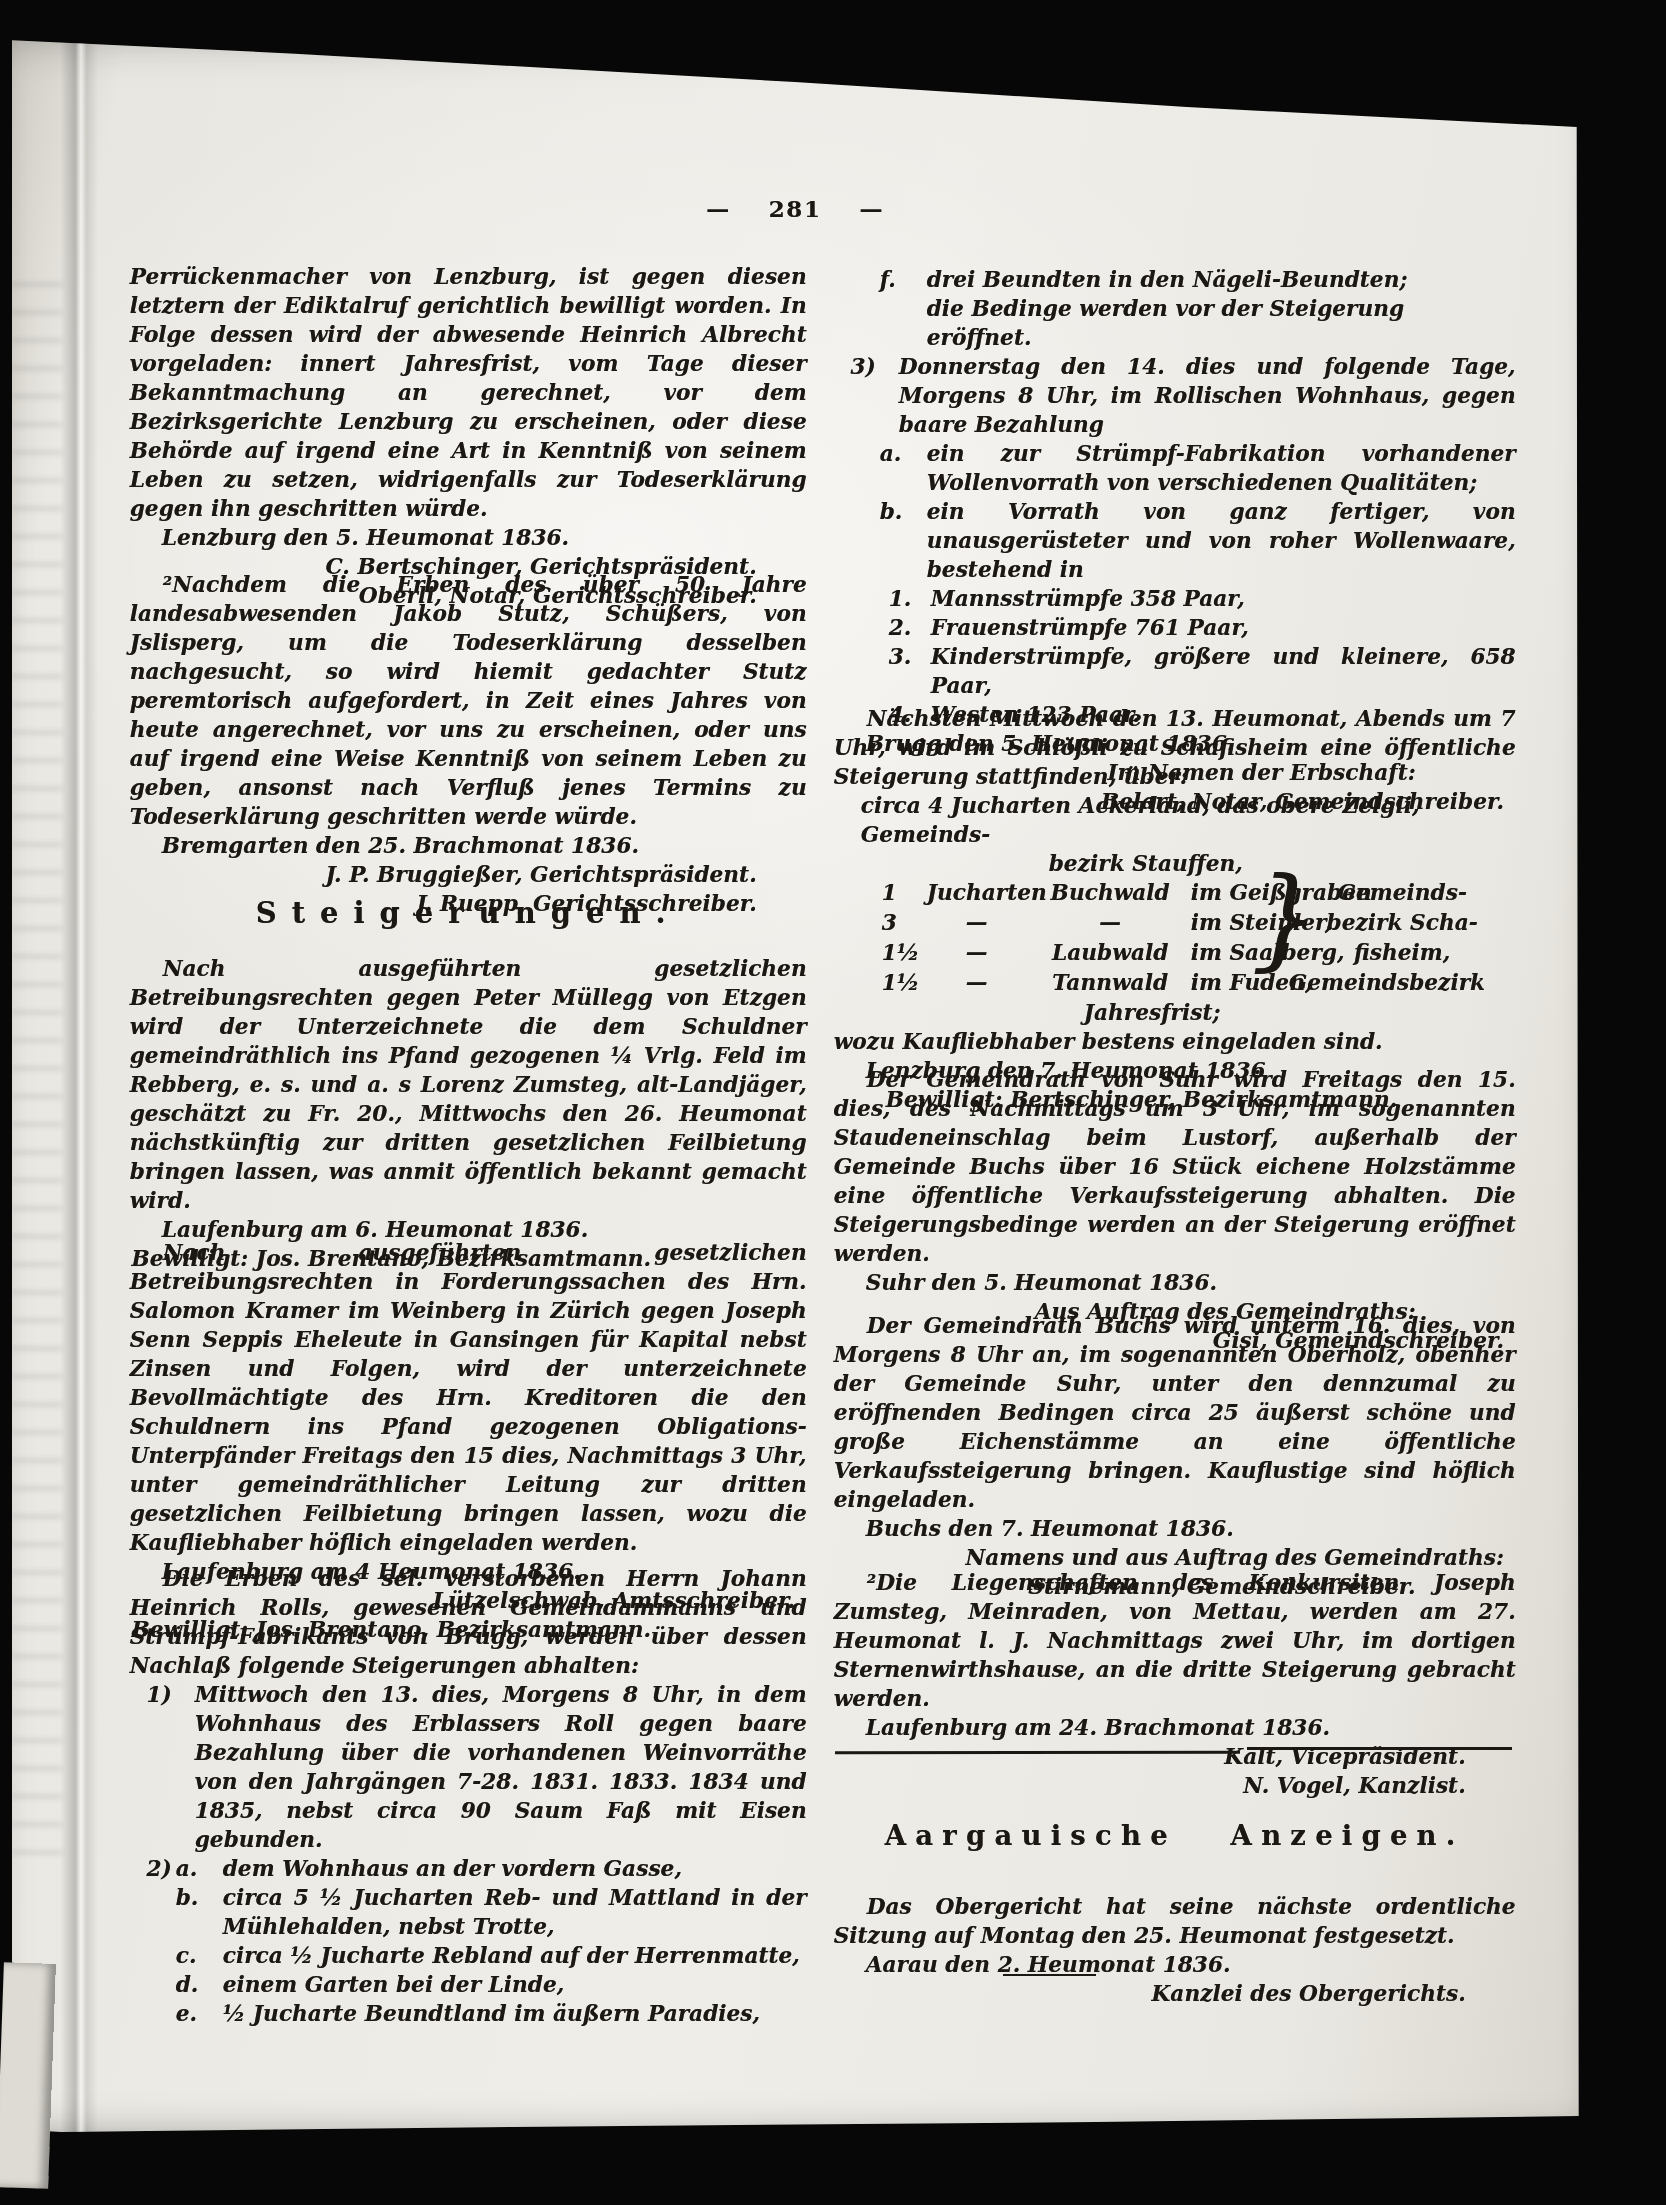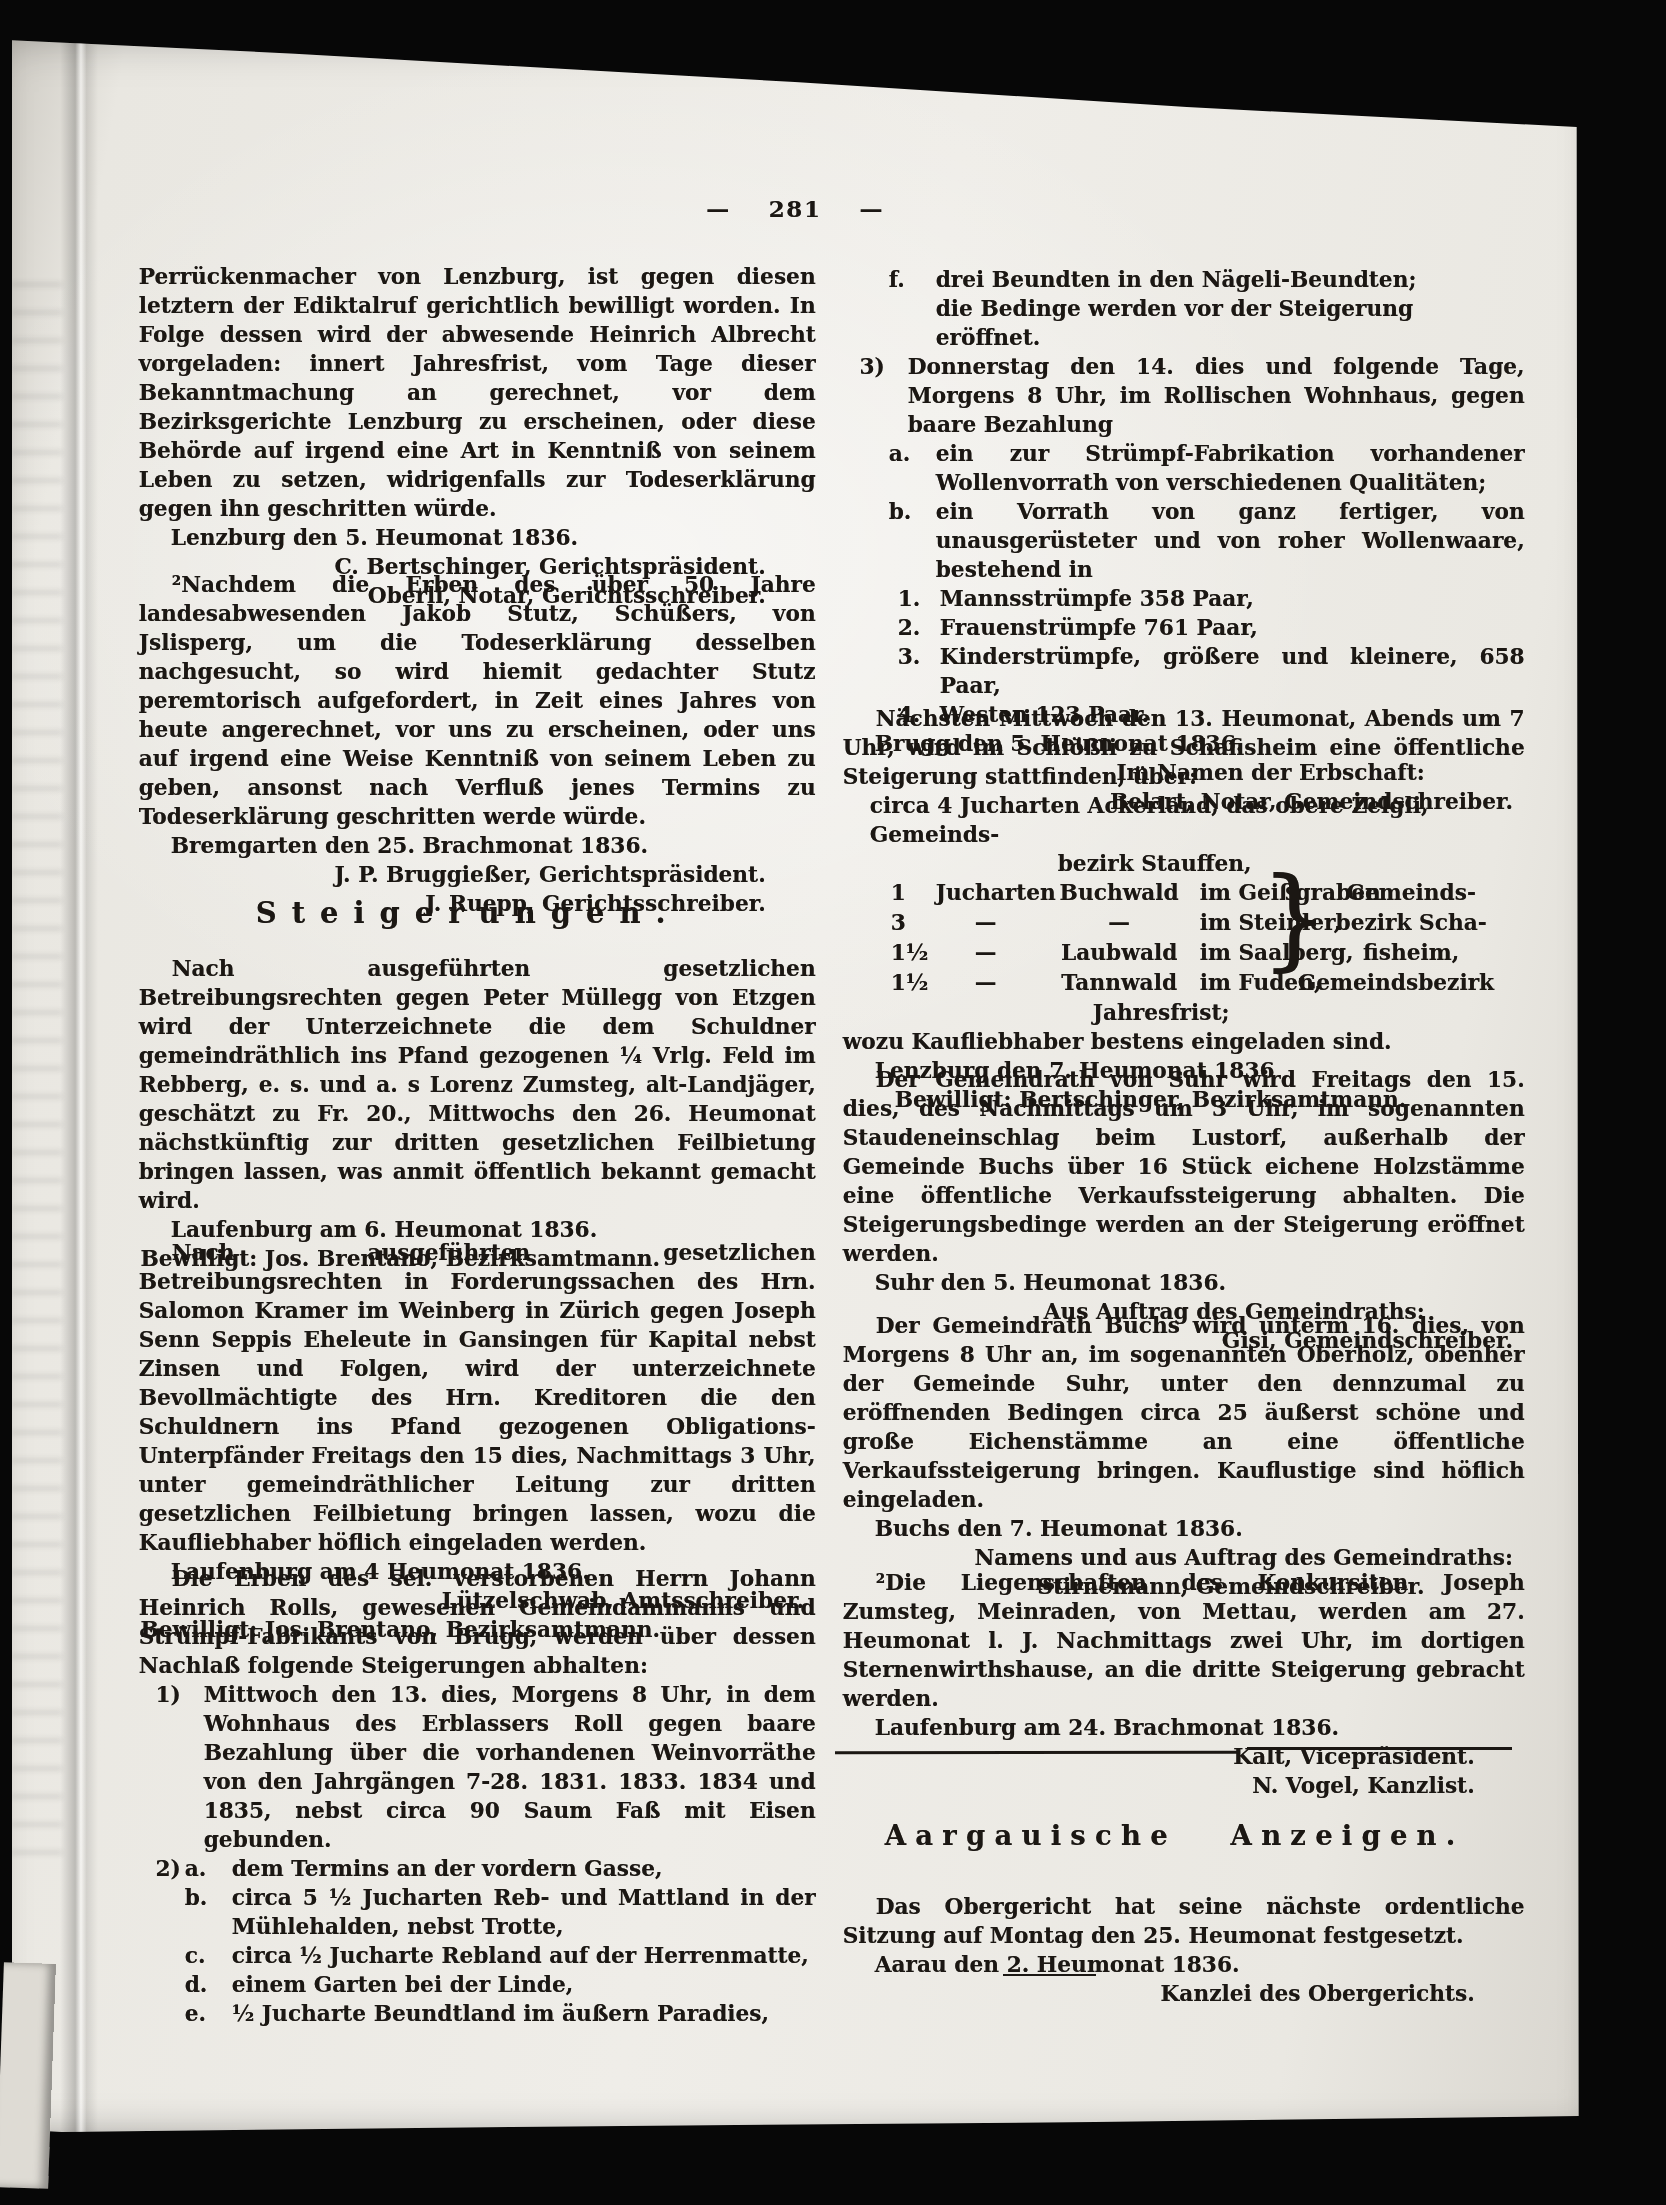--- a/index.html
+++ b/index.html
@@ -38,21 +38,21 @@
 
   
   .ink{color:#1b1713;text-shadow:0 0 0.6px rgba(20,15,10,0.55);}
   #pagenum{
     position:absolute;left:0;top:163px;width:1567px;text-align:center;
     font-size:23px;font-weight:bold;letter-spacing:1.7px;word-spacing:28px;
   }
   .col{position:absolute;font-size:21.7px;line-height:29px;font-weight:bold;}
   #col-left{left:118px;top:0;width:677px;}
   #col-right{left:822px;top:0;width:682px;}
-  .sect{position:absolute;left:9px;width:100%;}
+  .sect{position:absolute;left:0;width:100%;font-style:italic;}
   .body-just{text-align:justify;}
   .indent{text-indent:33px;}
   .dateline{padding-left:32px;}
   .sig-r{text-align:right;padding-right:11.7px;}
   .sig-r2{text-align:right;padding-right:50px;}
   .sig-c{text-align:right;padding-right:100px;}
   .approval{padding-left:1.7px;}
   .approval-ind{padding-left:52px;}
 
   .head-steig{
@@ -139,21 +139,21 @@
         <div class="body-just indent">Die Erben des sel. verstorbenen Herrn Johann Heinrich Rolls, gewesenen Gemeindammanns und Strümpf-Fabrikants von Brugg, werden über dessen Nachlaß folgende Steigerungen abhalten:</div>
         <div class="hang li-num">
           <span class="num">1)</span>
           <span>Mittwoch den 13. dies, Morgens 8 Uhr, in dem Wohnhaus des Erblassers Roll gegen baare Bezahlung über die vorhandenen Weinvorräthe von den Jahrgängen 7-28. 1831. 1833. 1834 und 1835, nebst circa 90 Saum Faß mit Eisen gebunden.</span>
         </div>
         <div class="hang li-num">
           <span class="num">2)</span>
         </div>
         <div class="hang li-let">
           <span class="num">a.</span>
-          <span>dem Termins an der vordern Gasse,</span>
+          <span>dem Wohnhaus an der vordern Gasse,</span>
         </div>
         <div class="hang li-let">
           <span class="num">b.</span>
           <span>circa 5 ½ Jucharten Reb- und Mattland in der Mühlehalden, nebst Trotte,</span>
         </div>
         <div class="hang li-let">
           <span class="num">c.</span>
           <span>circa ½ Jucharte Rebland auf der Herrenmatte,</span>
         </div>
         <div class="hang li-let">

